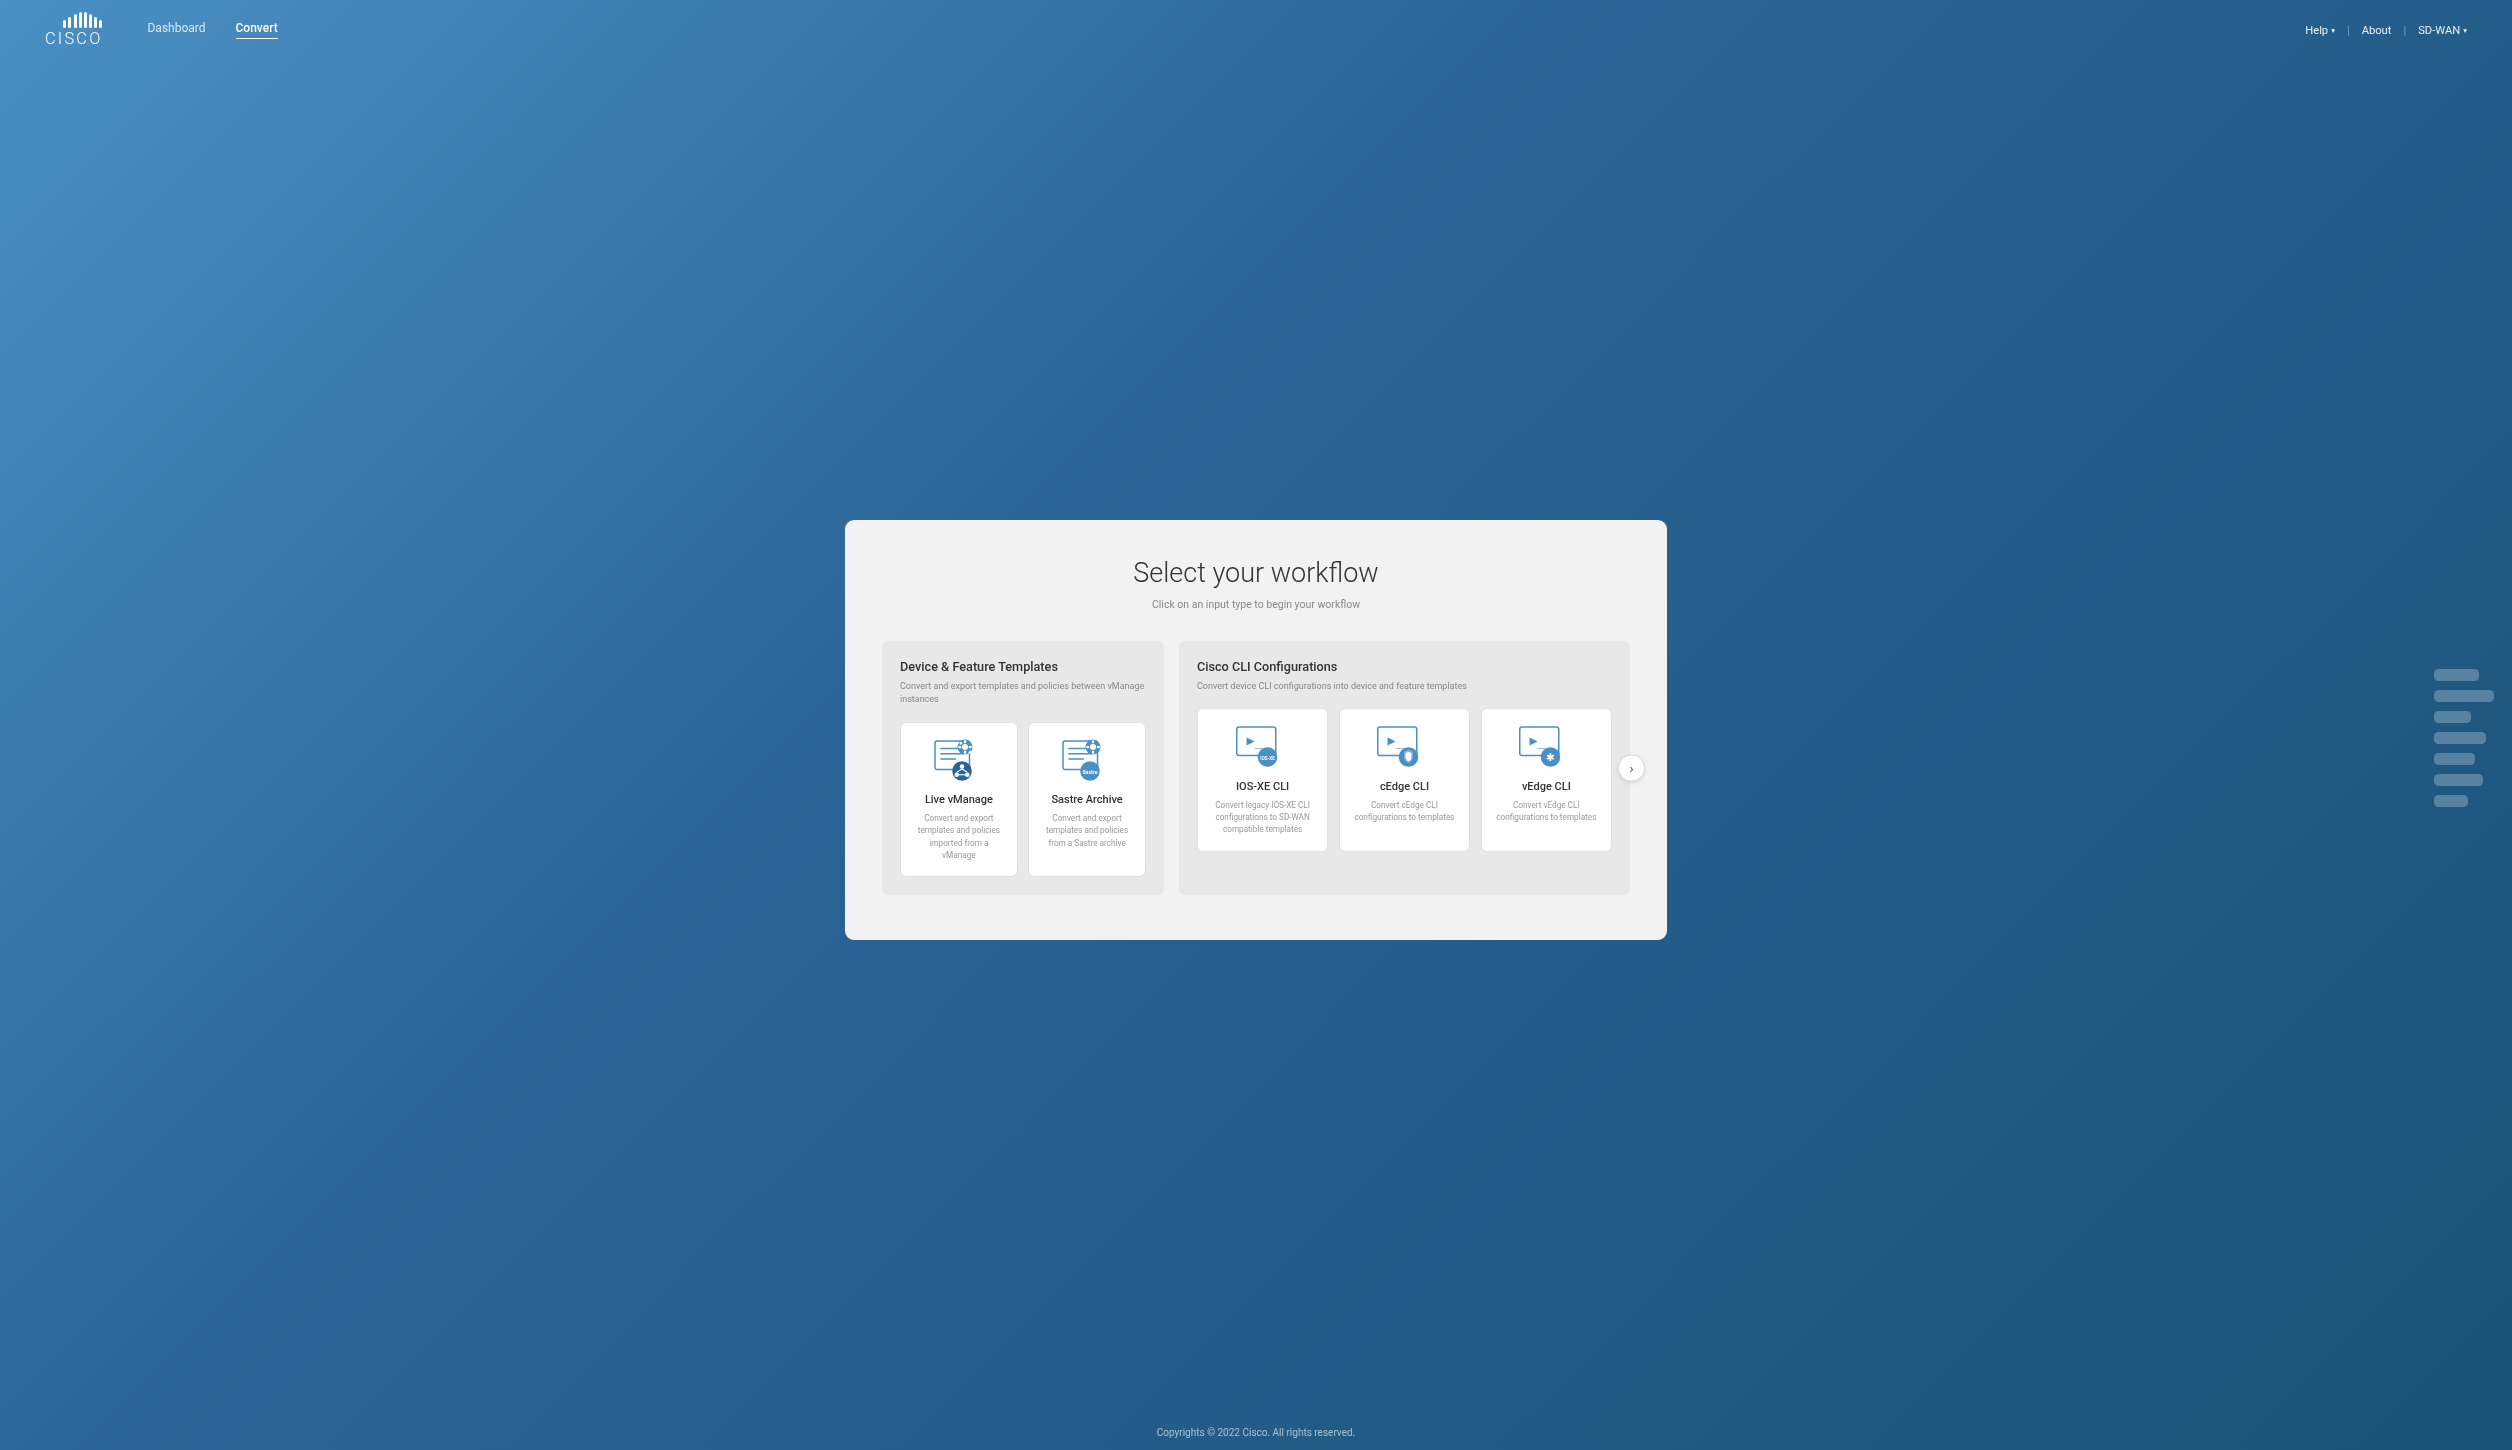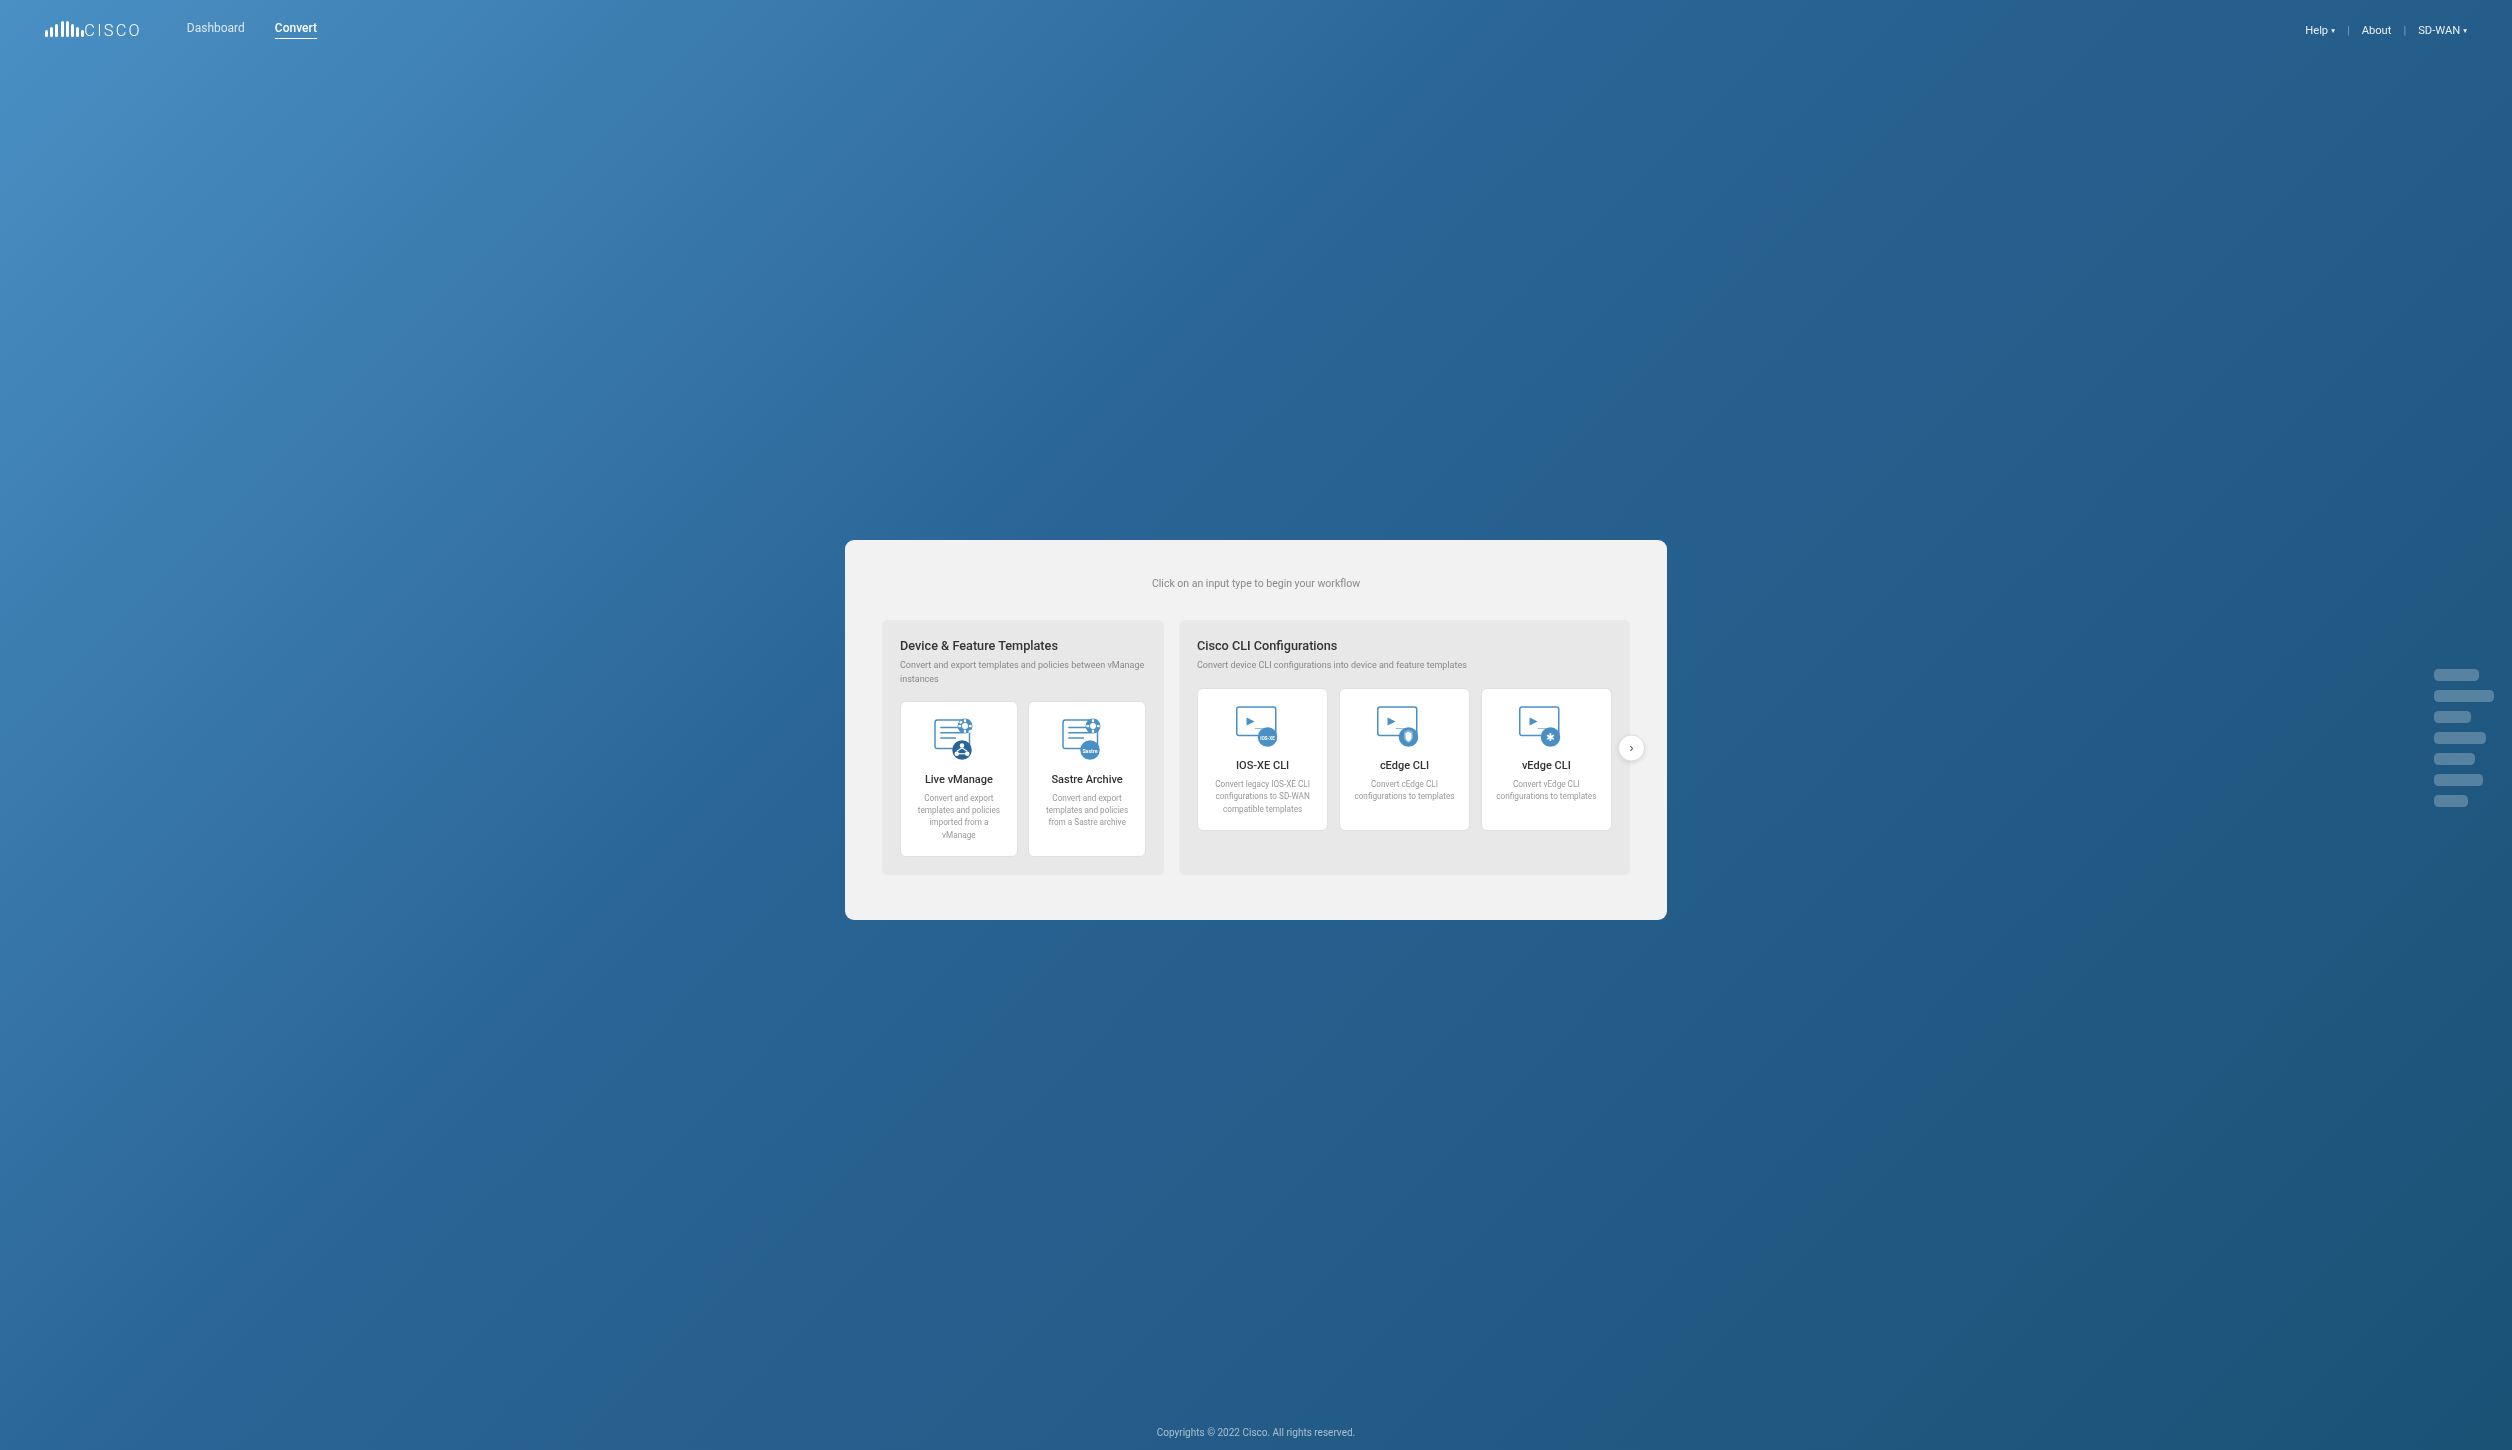--- a/index.html
+++ b/index.html
@@ -16,21 +16,22 @@
     .header {
       display: flex;
       align-items: center;
       padding: 0 45px;
       height: 60px;
       position: relative;
     }
 
     .logo-area {
       display: flex;
-      align-items: center;
+      flex-direction: column;
+      align-items: flex-end;
       margin-right: 45px;
     }
 
     .cisco-bars {
       display: flex;
       gap: 2.2px;
       align-items: flex-end;
       margin-bottom: 1.5px;
     }
 
@@ -307,20 +308,21 @@
     <div class="side-bar w1"></div>
     <div class="side-bar w2"></div>
     <div class="side-bar w3"></div>
     <div class="side-bar w4"></div>
     <div class="side-bar w5"></div>
     <div class="side-bar w6"></div>
     <div class="side-bar w7"></div>
   </div>
 
   <div class="workflow-card">
+    <h1 class="workflow-title">Select your workflow</h1>
     <p class="workflow-subtitle">Click on an input type to begin your workflow</p>
 
     <div class="sections-row">
 
       <div class="section">
         <div class="section-title">Device &amp; Feature Templates</div>
         <div class="section-desc">Convert and export templates and policies between vManage instances</div>
         <div class="cards-row">
 
           <div class="workflow-option">

